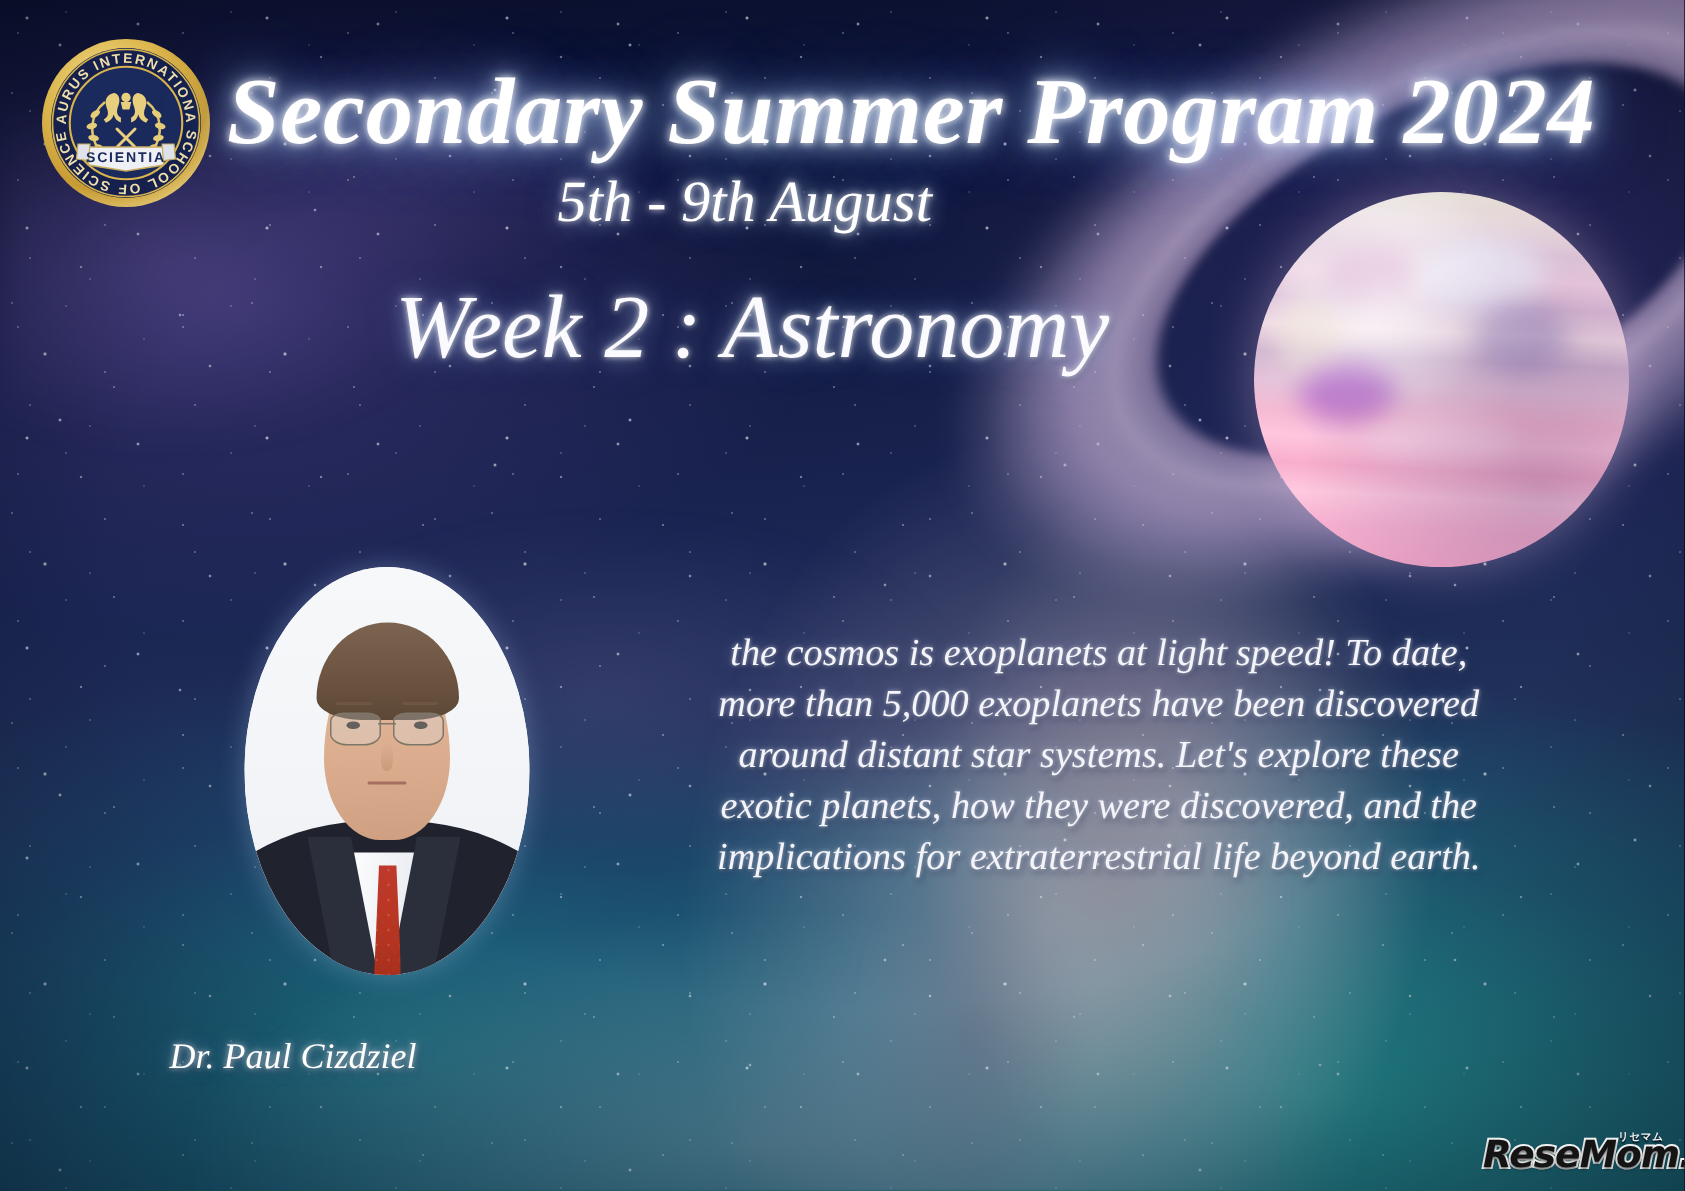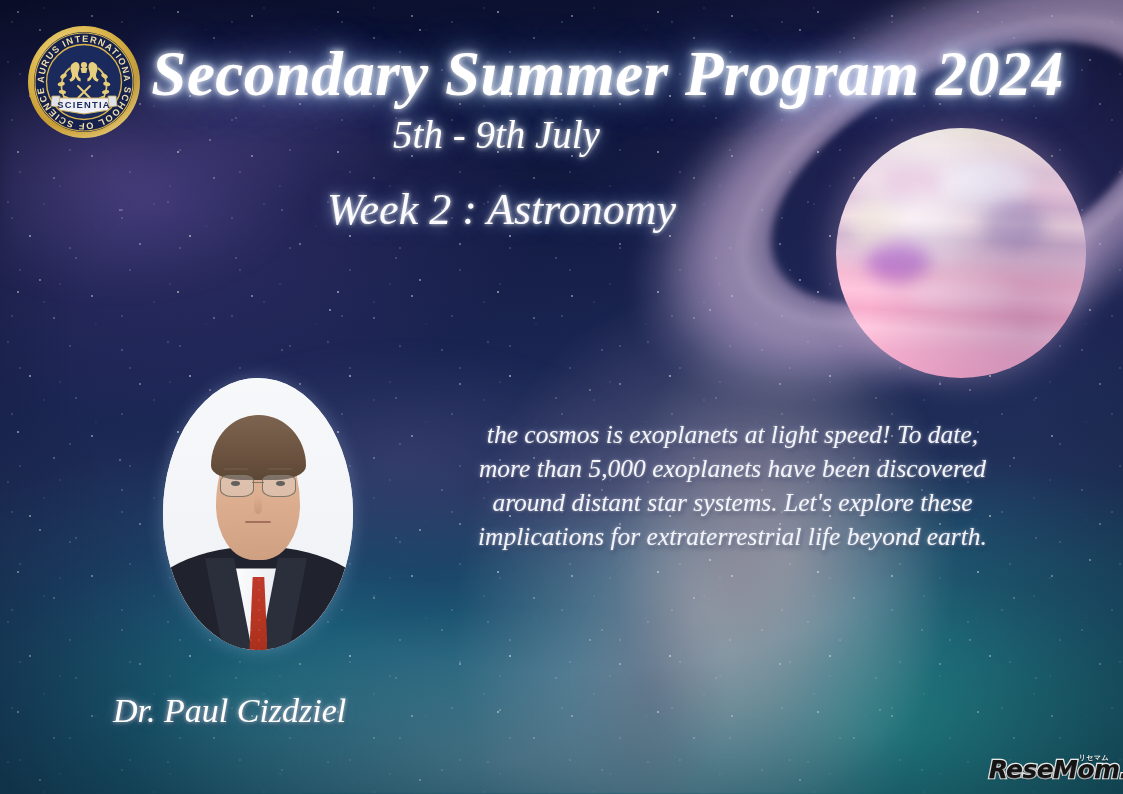--- a/index.html
+++ b/index.html
@@ -171,21 +171,21 @@
     padding-right:130px;
     text-shadow:
       0 0 5px rgba(255,255,255,.90),
       0 0 14px rgba(200,225,255,.70),
       0 0 28px rgba(140,180,250,.45);
   }
   .week-line{
     position:absolute;left:0;right:0;top:184px;
     text-align:center;
     font-style:italic;font-weight:400;
-    font-size:44px;
+    font-size:60px;
     color:#fbfbff;
     padding-right:120px;
     text-shadow:
       0 0 4px rgba(255,255,255,.85),
       0 0 13px rgba(190,215,255,.62),
       0 0 26px rgba(130,170,240,.40),
       1px 2px 5px rgba(10,14,40,.55);
   }
   .topic-line{
     position:absolute;left:0;right:0;top:246px;
@@ -294,21 +294,21 @@
     text-shadow:
       0 0 3px rgba(255,255,255,.55),
       0 0 9px rgba(185,205,255,.45),
       1px 2px 5px rgba(12,16,44,.70);
   }
   .blurb .ln{display:block;white-space:nowrap;}
 
   
   .speaker{
     position:absolute;left:113px;top:692px;
-    font-style:italic;font-size:34px;
+    font-style:italic;font-size:24px;
     color:#ffffff;
     text-shadow:
       0 0 4px rgba(255,255,255,.70),
       0 0 12px rgba(185,210,255,.50),
       1px 2px 6px rgba(10,14,40,.65);
   }
 
   
   .watermark{
     position:absolute;left:1006px;top:752px;width:105px;height:34px;
@@ -418,21 +418,21 @@
         <path d="M33,74 L83,74 L83,86 L58,90 L33,86 Z" fill="#eef0f6" stroke="#c9ad5f" stroke-width="1"></path>
         <path d="M26,72 L34,72 L33,83 L25,82 Z" fill="#dfe2ea" stroke="#c9ad5f" stroke-width=".8"></path>
         <path d="M82,72 L90,72 L91,82 L83,83 Z" fill="#dfe2ea" stroke="#c9ad5f" stroke-width=".8"></path>
         <text x="58" y="84" text-anchor="middle" font-family="'Liberation Sans', sans-serif" font-weight="bold" font-size="9.4" letter-spacing="1.2" fill="#1b2a5c">SCIENTIA</text>
       </g>
     </svg>
   </div>
 
   <div class="glow-title">Secondary Summer Program 2024</div>
 
-  <div class="glow-dates">5th - 9th July</div>
+  <div class="glow-dates">5th - 9th August</div>
 
   <div class="week-line">Week 2 : Astronomy</div>
 
 
   <div class="portrait">
     <div class="ph-bg"></div>
     <div class="ph-neck"></div>
     <div class="ph-suit"></div>
     <div class="ph-shirt"></div>
     <div class="ph-lapelL"></div>
@@ -450,20 +450,21 @@
       <div class="bridge"></div>
     </div>
     <div class="ph-nose"></div>
     <div class="ph-mouth"></div>
   </div>
 
   <div class="blurb">
     <span class="ln">the cosmos is exoplanets at light speed! To date,</span>
     <span class="ln">more than 5,000 exoplanets have been discovered</span>
     <span class="ln">around distant star systems. Let's explore these</span>
+    <span class="ln">exotic planets, how they were discovered, and the</span>
     <span class="ln">implications for extraterrestrial life beyond earth.</span>
   </div>
 
   <div class="speaker">Dr. Paul Cizdziel</div>
 
   <div class="watermark">
     <span class="wm-text">ReseMom.</span>
     <span class="wm-sup">リセマム</span>
   </div>
 

